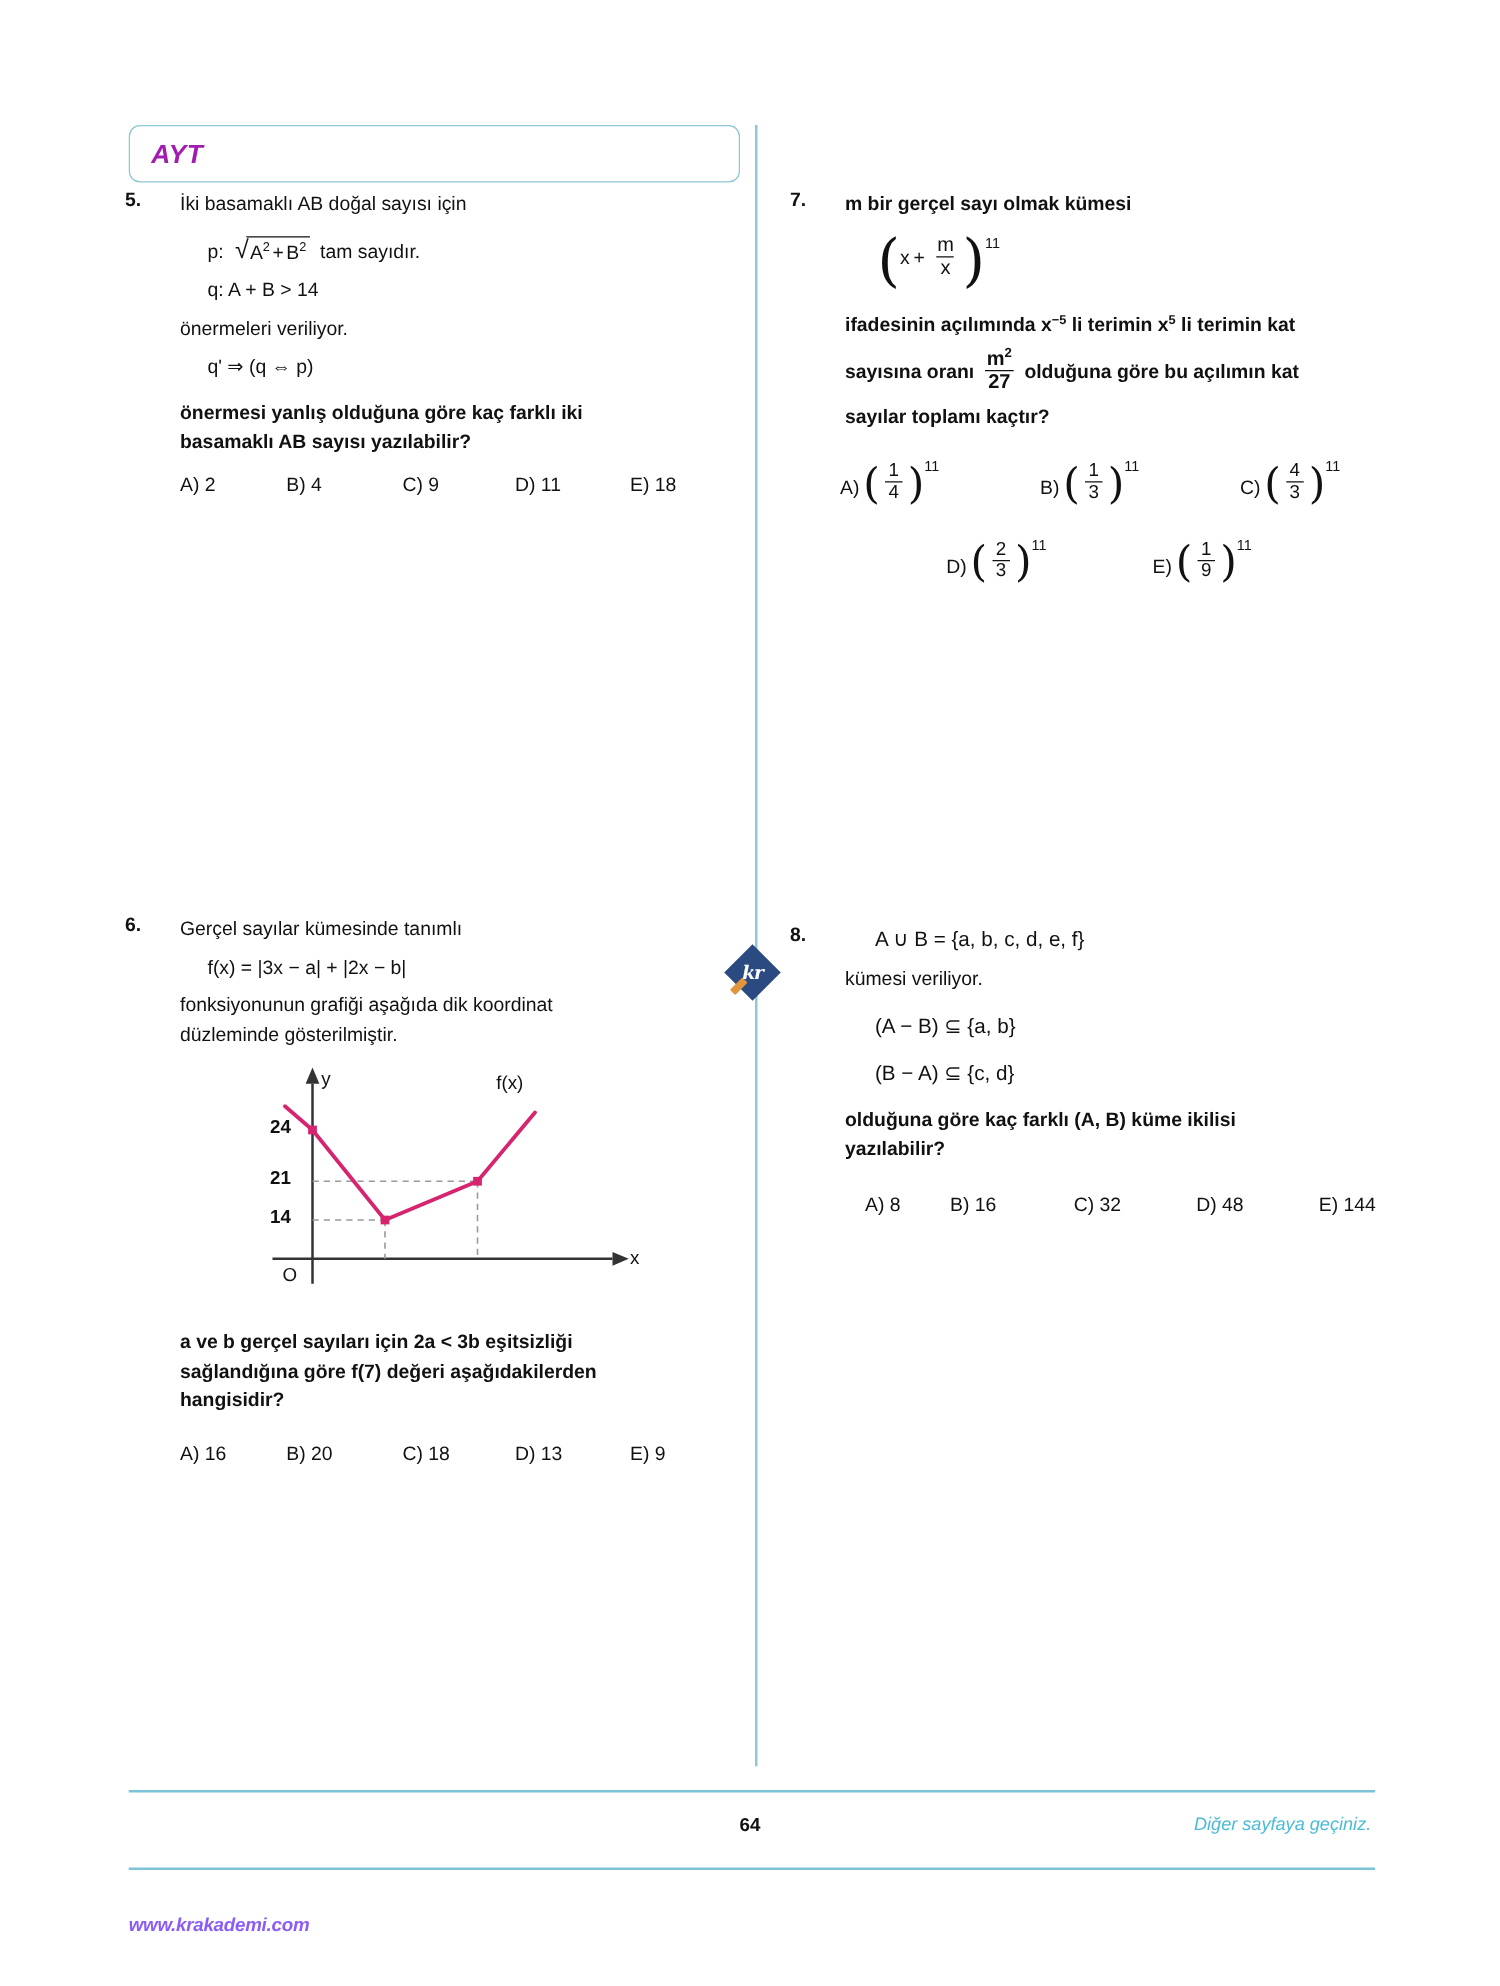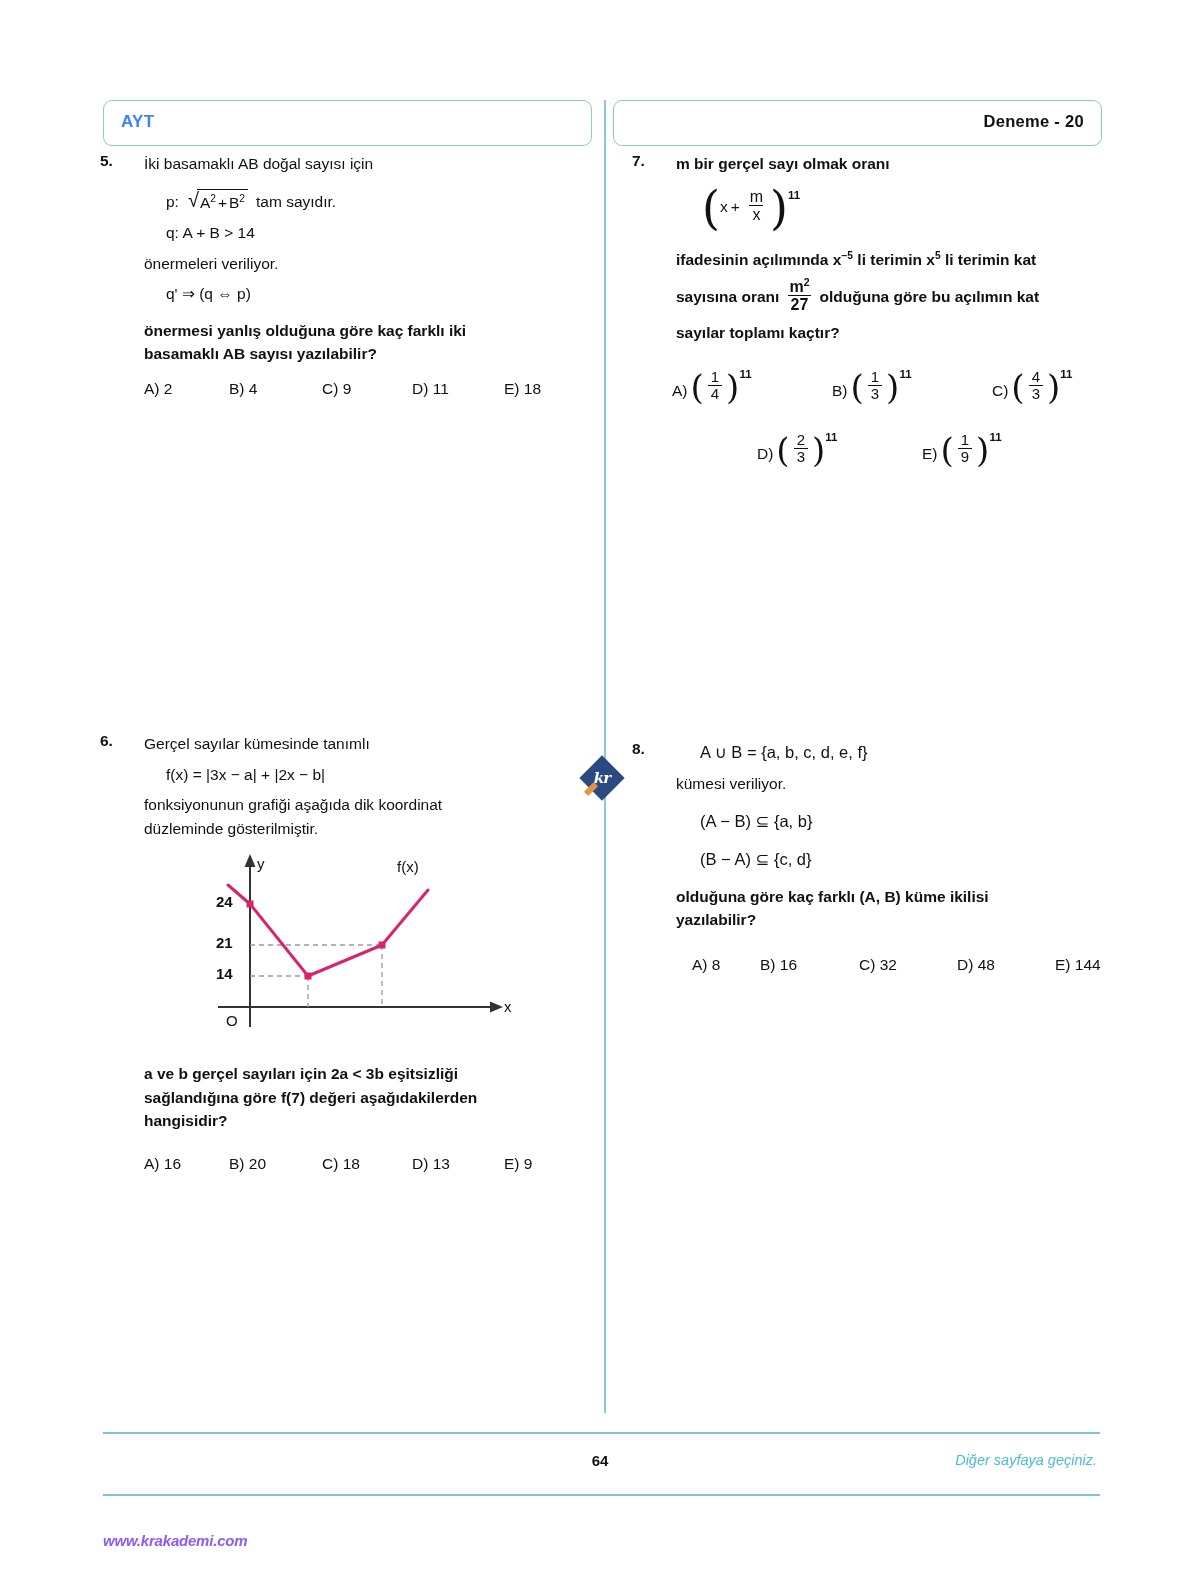--- a/index.html
+++ b/index.html
@@ -10,21 +10,21 @@
     color:#1a1a1a;
     position:relative;
     overflow:hidden;
   }
   .page{position:absolute;left:0;top:0;width:1200px;height:1589px;}
 
   
   .hdr{position:absolute;top:100px;height:44px;border:1.5px solid #8fc7d4;border-radius:9px;background:#fff;}
   .hdr-left{left:103px;width:487px;}
   .hdr-right{left:613px;width:487px;}
-  .hdr-left .hdr-txt{position:absolute;left:17px;top:11px;font-size:17px;font-weight:bold;letter-spacing:.4px;color:#3b82f6;}
+  .hdr-left .hdr-txt{position:absolute;left:17px;top:11px;font-size:21px;font-weight:bold;letter-spacing:.4px;color:#a21caf;font-style:italic;}
   .hdr-right .hdr-txt{position:absolute;right:17px;top:11px;font-size:16.5px;font-weight:bold;letter-spacing:.3px;color:#111;}
 
   
   .divider{position:absolute;left:604px;top:100px;width:1.6px;height:1313px;background:#8fc7d4;}
 
   
   .logo{position:absolute;left:580px;top:756px;width:44px;height:44px;}
   .logo .dia{position:absolute;left:6px;top:6px;width:32px;height:32px;background:#2b4a82;transform:rotate(45deg);}
   .logo .kr{position:absolute;left:0;top:0;width:44px;height:44px;display:flex;align-items:center;justify-content:center;
             color:#fff;font-family:"DejaVu Serif",serif;font-style:italic;font-weight:bold;font-size:15px;letter-spacing:-1px;}
@@ -50,21 +50,21 @@
 
   .frac{display:inline-flex;flex-direction:column;align-items:center;vertical-align:middle;margin:0 4px;position:relative;top:-1px;}
   .frac .num{font-size:15px;line-height:1.08;padding:0 3px;}
   .frac .den{font-size:15px;line-height:1.08;padding:0 3px;border-top:1.6px solid #111;}
   .frac.big .num,.frac.big .den{font-size:16px;}
 
   .paren{display:inline-flex;align-items:center;font-size:15.5px;}
   .pl,.pr{font-size:34px;font-weight:300;line-height:0.82;font-family:"DejaVu Serif",serif;position:relative;top:1px;}
   .pl.tall,.pr.tall{font-size:46px;line-height:.8;}
   .pw{display:inline-flex;align-items:flex-start;}
-  .pw .ex{font-size:11.5px;font-weight:bold;position:relative;top:-2px;left:0px;text-align:center;}
+  .pw .ex{font-size:11.5px;font-weight:normal;position:relative;top:-2px;left:0px;text-align:center;}
 
   
   .opts{position:absolute;font-size:15.5px;color:#111;}
   .opt{position:absolute;white-space:nowrap;}
   .opt-frac{position:absolute;display:inline-flex;align-items:flex-start;}
   .opt-lbl{font-size:15.5px;position:relative;top:12px;margin-right:3px;}
 
   
   .graph{position:absolute;left:200px;top:845px;width:330px;height:195px;}
   .graph svg{position:absolute;left:0;top:0;}
@@ -78,23 +78,20 @@
   .fpage{position:absolute;left:0;top:1452px;width:1200px;text-align:center;font-size:15px;font-weight:bold;color:#111;}
   .fnext{position:absolute;right:103px;top:1452px;font-size:14.5px;font-style:italic;color:#4bbbd6;}
 </style>
 </head>
 <body>
 
 <div class="page">
 
   <div class="hdr hdr-left">
     <span class="hdr-txt">AYT</span>
-  </div>
-  <div class="hdr hdr-right">
-    <span class="hdr-txt">Deneme - 20</span>
   </div>
 
   <div class="divider"></div>
 
   <div class="logo">
     <div class="dia"></div>
     <div class="pen"></div>
     <div class="kr">kr</div>
   </div>
 
@@ -186,21 +183,21 @@
     <span class="opt" style="left:0px;">A) 16</span>
     <span class="opt" style="left:85px;">B) 20</span>
     <span class="opt" style="left:178px;">C) 18</span>
     <span class="opt" style="left:268px;">D) 13</span>
     <span class="opt" style="left:360px;">E) 9</span>
   </div>
 
   <div class="q" style="left:632px;top:152px;width:480px;">
     <span class="qnum">7.</span>
     <div class="qbody">
-      <div class="line b">m bir gerçel sayı olmak oranı</div>
+      <div class="line b">m bir gerçel sayı olmak kümesi</div>
       <div class="gap"></div>
       <div class="line ind" style="padding-left:26px;">
         <span class="pw">
           <span class="paren">
             <span class="pl tall">(</span>
             <span>x</span>
             <span style="padding:0 3px;">+</span>
             <span class="frac big">
               <span class="num">m</span>
               <span class="den">x</span>

